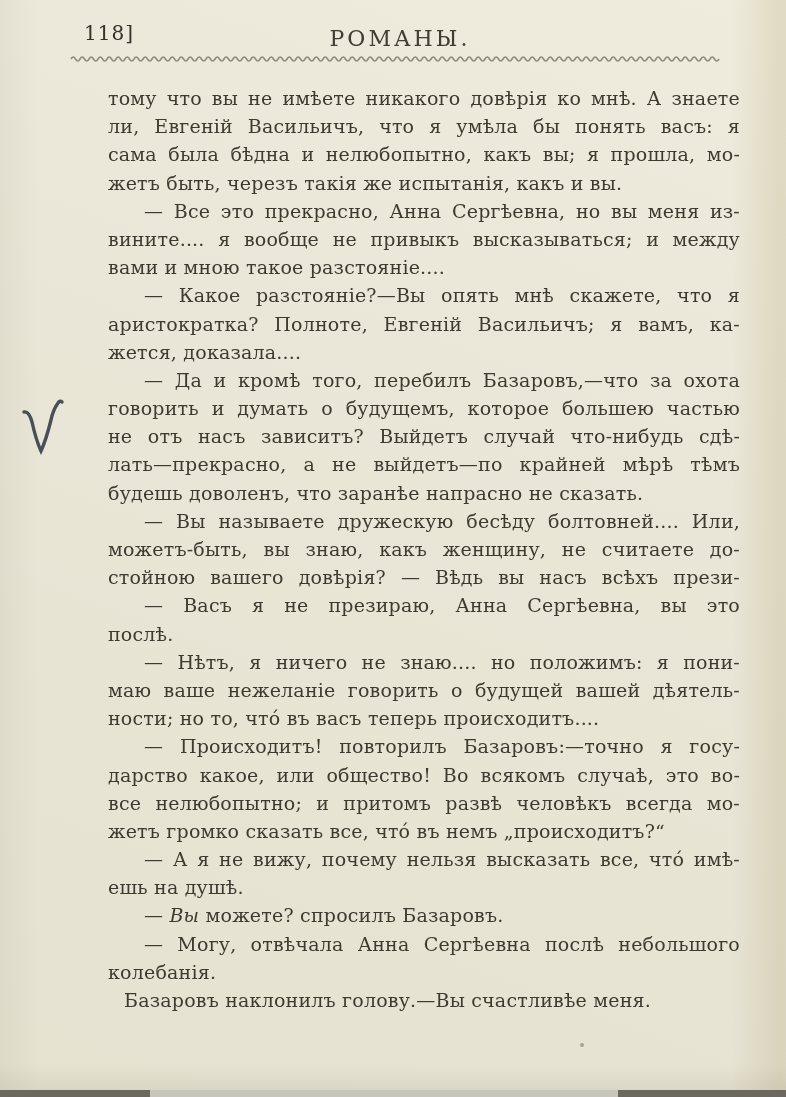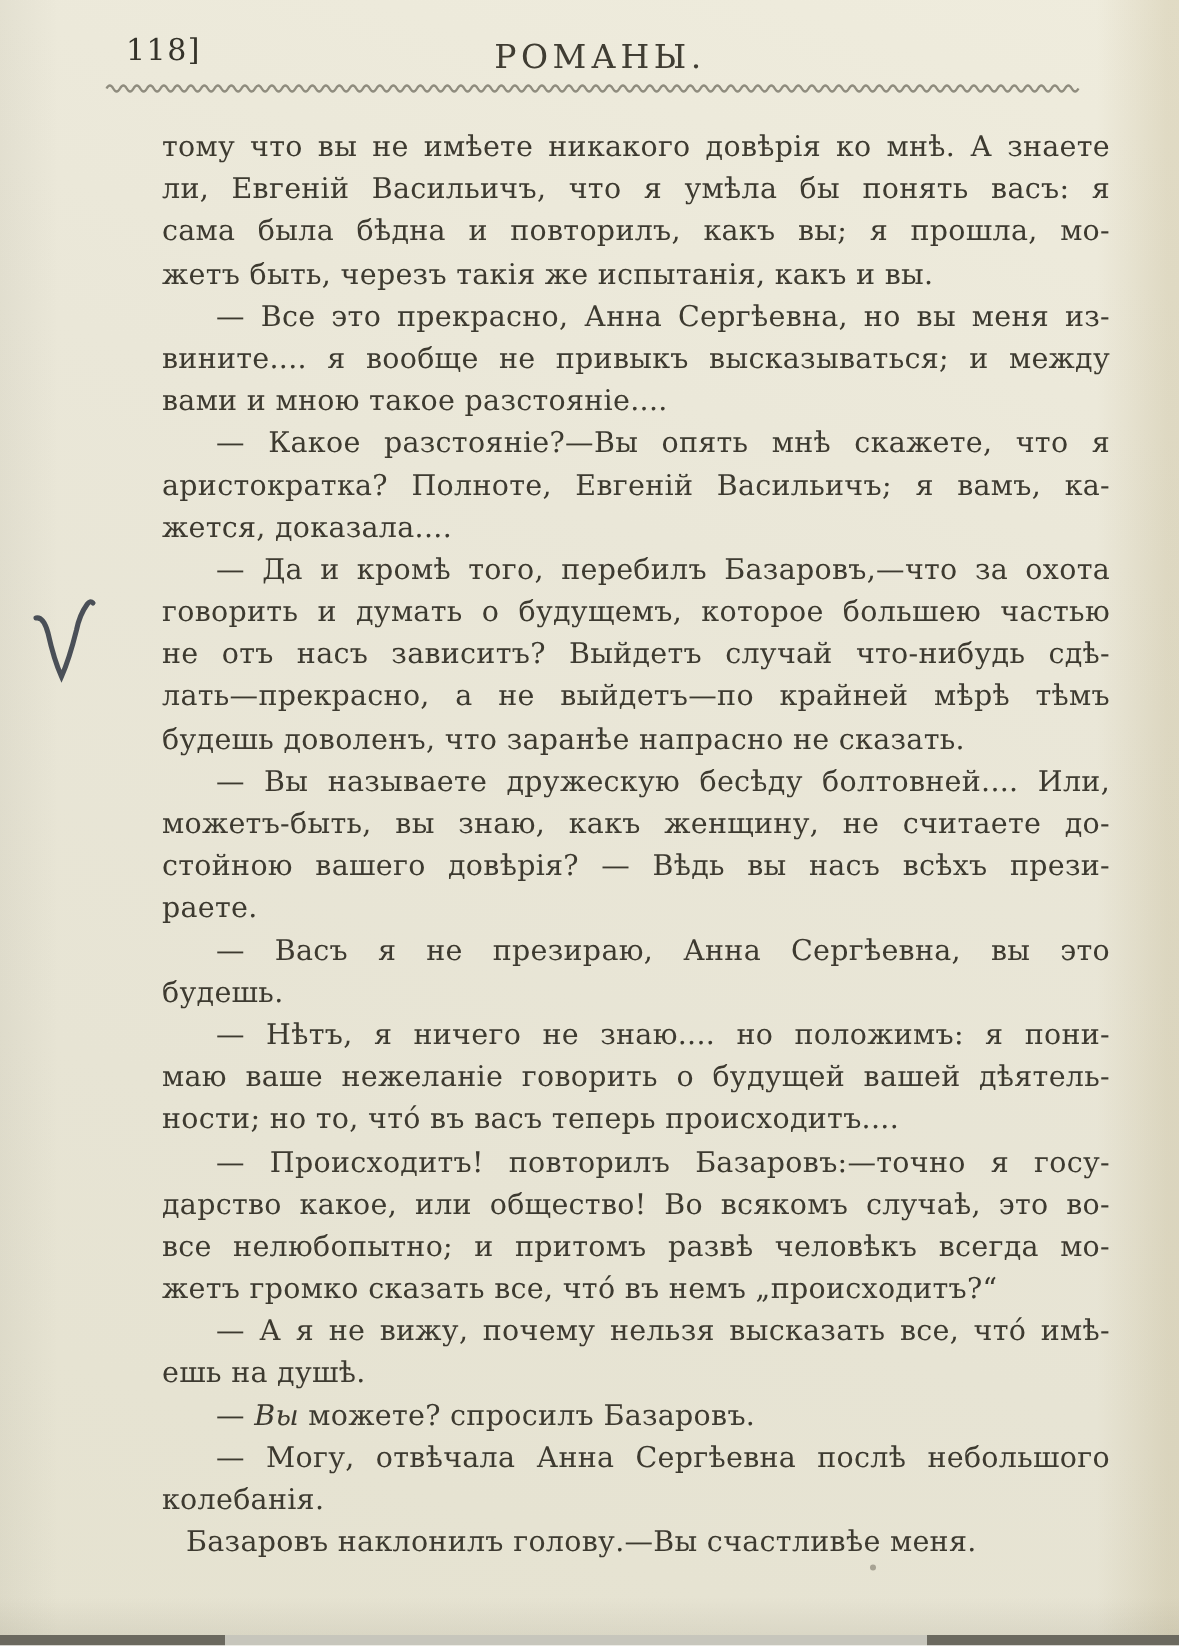--- a/index.html
+++ b/index.html
@@ -63,39 +63,38 @@
     </svg>
   </div>
 
   <svg class="margin-mark" width="48" height="66" aria-hidden="true">
     <path d="M 4 14 Q 9 13 12 24 Q 16 42 21 53 Q 26 42 31 22 Q 33 12 38 5 Q 40 2 42 4" fill="none" stroke="#333a46" stroke-width="3.4" stroke-linecap="round" opacity="0.88"></path>
   </svg>
 
   <div class="text-column">
       <div class="line"><span>тому что вы не имѣете никакого довѣрія ко мнѣ. А знаете</span></div>
       <div class="line"><span>ли, Евгеній Васильичъ, что я умѣла бы понять васъ: я</span></div>
-      <div class="line"><span>сама была бѣдна и повторилъ, какъ вы; я прошла, мо-</span></div>
+      <div class="line"><span>сама была бѣдна и нелюбопытно, какъ вы; я прошла, мо-</span></div>
       <div class="line last"><span>жетъ быть, черезъ такія же испытанія, какъ и вы.</span></div>
       <div class="line indent"><span>— Все это прекрасно, Анна Сергѣевна, но вы меня из-</span></div>
       <div class="line"><span>вините.... я вообще не привыкъ высказываться; и между</span></div>
       <div class="line last"><span>вами и мною такое разстояніе....</span></div>
       <div class="line indent"><span>— Какое разстояніе?—Вы опять мнѣ скажете, что я</span></div>
       <div class="line"><span>аристократка? Полноте, Евгеній Васильичъ; я вамъ, ка-</span></div>
       <div class="line last"><span>жется, доказала....</span></div>
       <div class="line indent"><span>— Да и кромѣ того, перебилъ Базаровъ,—что за охота</span></div>
       <div class="line"><span>говорить и думать о будущемъ, которое большею частью</span></div>
       <div class="line"><span>не отъ насъ зависитъ? Выйдетъ случай что-нибудь сдѣ-</span></div>
       <div class="line"><span>лать—прекрасно, а не выйдетъ—по крайней мѣрѣ тѣмъ</span></div>
       <div class="line last"><span>будешь доволенъ, что заранѣе напрасно не сказать.</span></div>
       <div class="line indent"><span>— Вы называете дружескую бесѣду болтовней.... Или,</span></div>
       <div class="line"><span>можетъ-быть, вы знаю, какъ женщину, не считаете до-</span></div>
       <div class="line"><span>стойною вашего довѣрія? — Вѣдь вы насъ всѣхъ прези-</span></div>
-      <div class="line last"><span>раете.</span></div>
       <div class="line indent"><span>— Васъ я не презираю, Анна Сергѣевна, вы это</span></div>
-      <div class="line last"><span>будешь.</span></div>
+      <div class="line last"><span>послѣ.</span></div>
       <div class="line indent"><span>— Нѣтъ, я ничего не знаю.... но положимъ: я пони-</span></div>
       <div class="line"><span>маю ваше нежеланіе говорить о будущей вашей дѣятель-</span></div>
       <div class="line last"><span>ности; но то, чтó въ васъ теперь происходитъ....</span></div>
       <div class="line indent"><span>— Происходитъ! повторилъ Базаровъ:—точно я госу-</span></div>
       <div class="line"><span>дарство какое, или общество! Во всякомъ случаѣ, это во-</span></div>
       <div class="line"><span>все нелюбопытно; и притомъ развѣ человѣкъ всегда мо-</span></div>
       <div class="line last"><span>жетъ громко сказать все, чтó въ немъ „происходитъ?“</span></div>
       <div class="line indent"><span>— А я не вижу, почему нельзя высказать все, чтó имѣ-</span></div>
       <div class="line last"><span>ешь на душѣ.</span></div>
       <div class="line last indent"><span>— </span><em>Вы</em><span> можете? спросилъ Базаровъ.</span></div>

